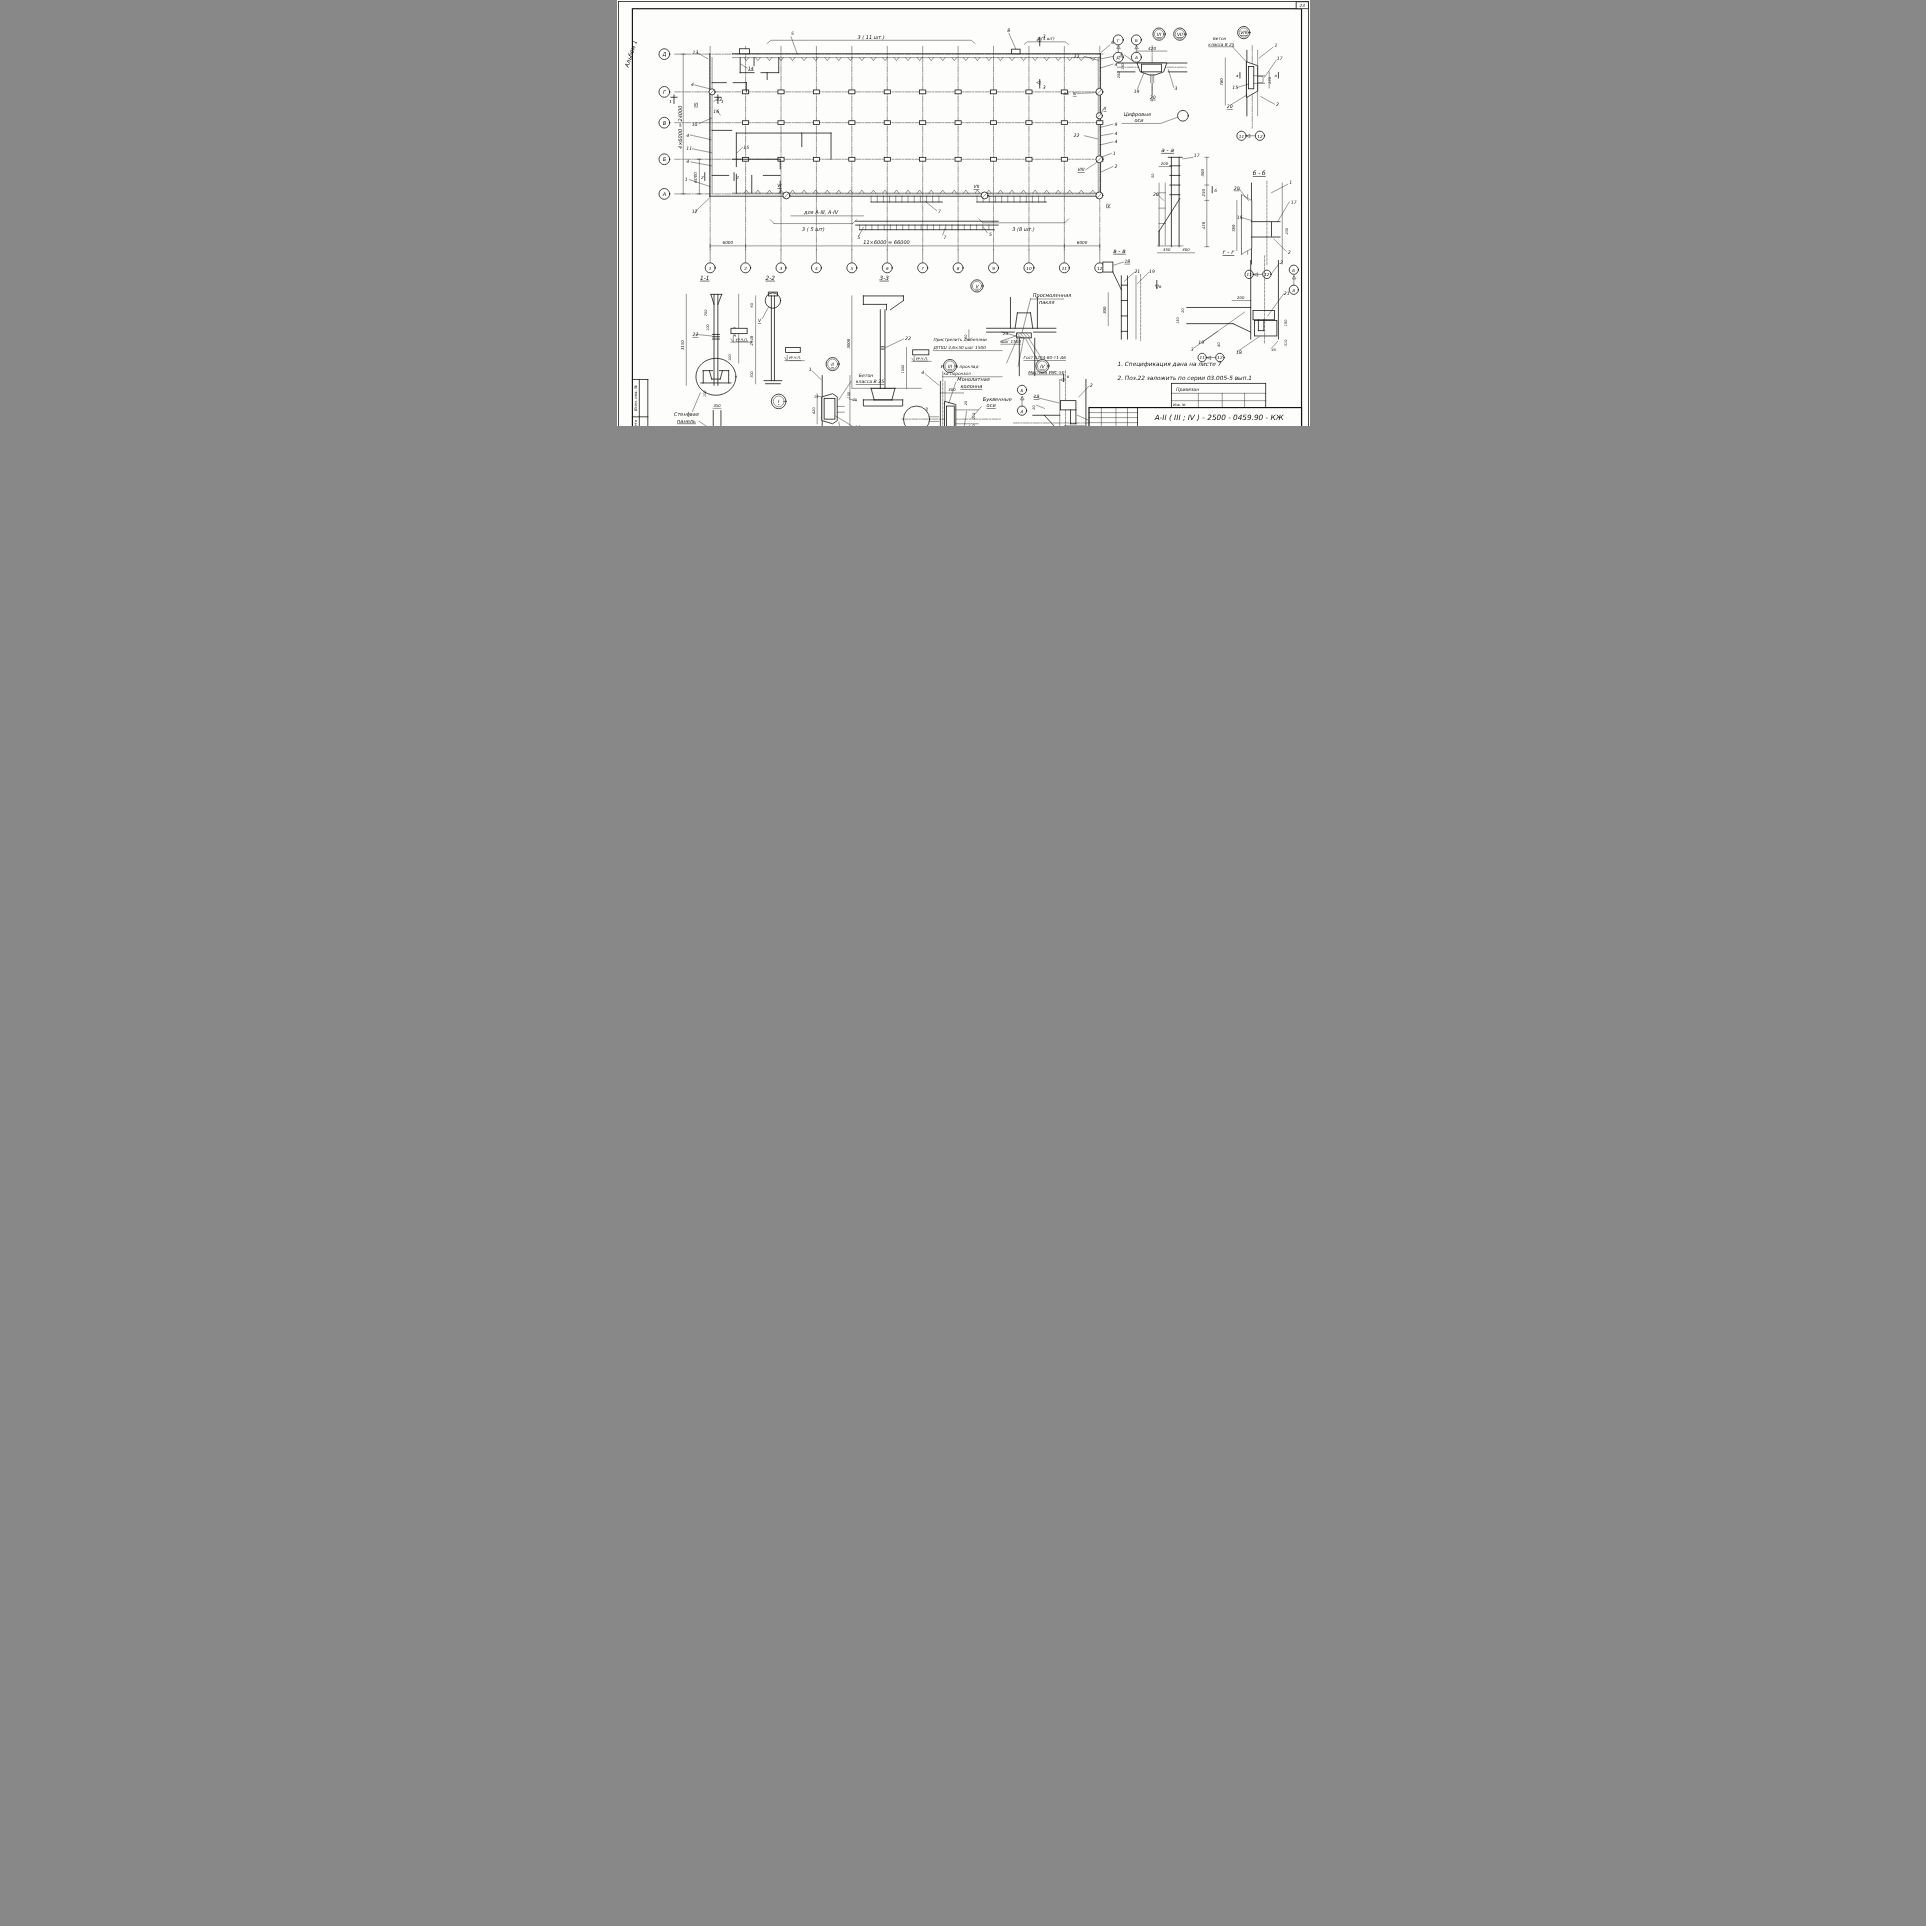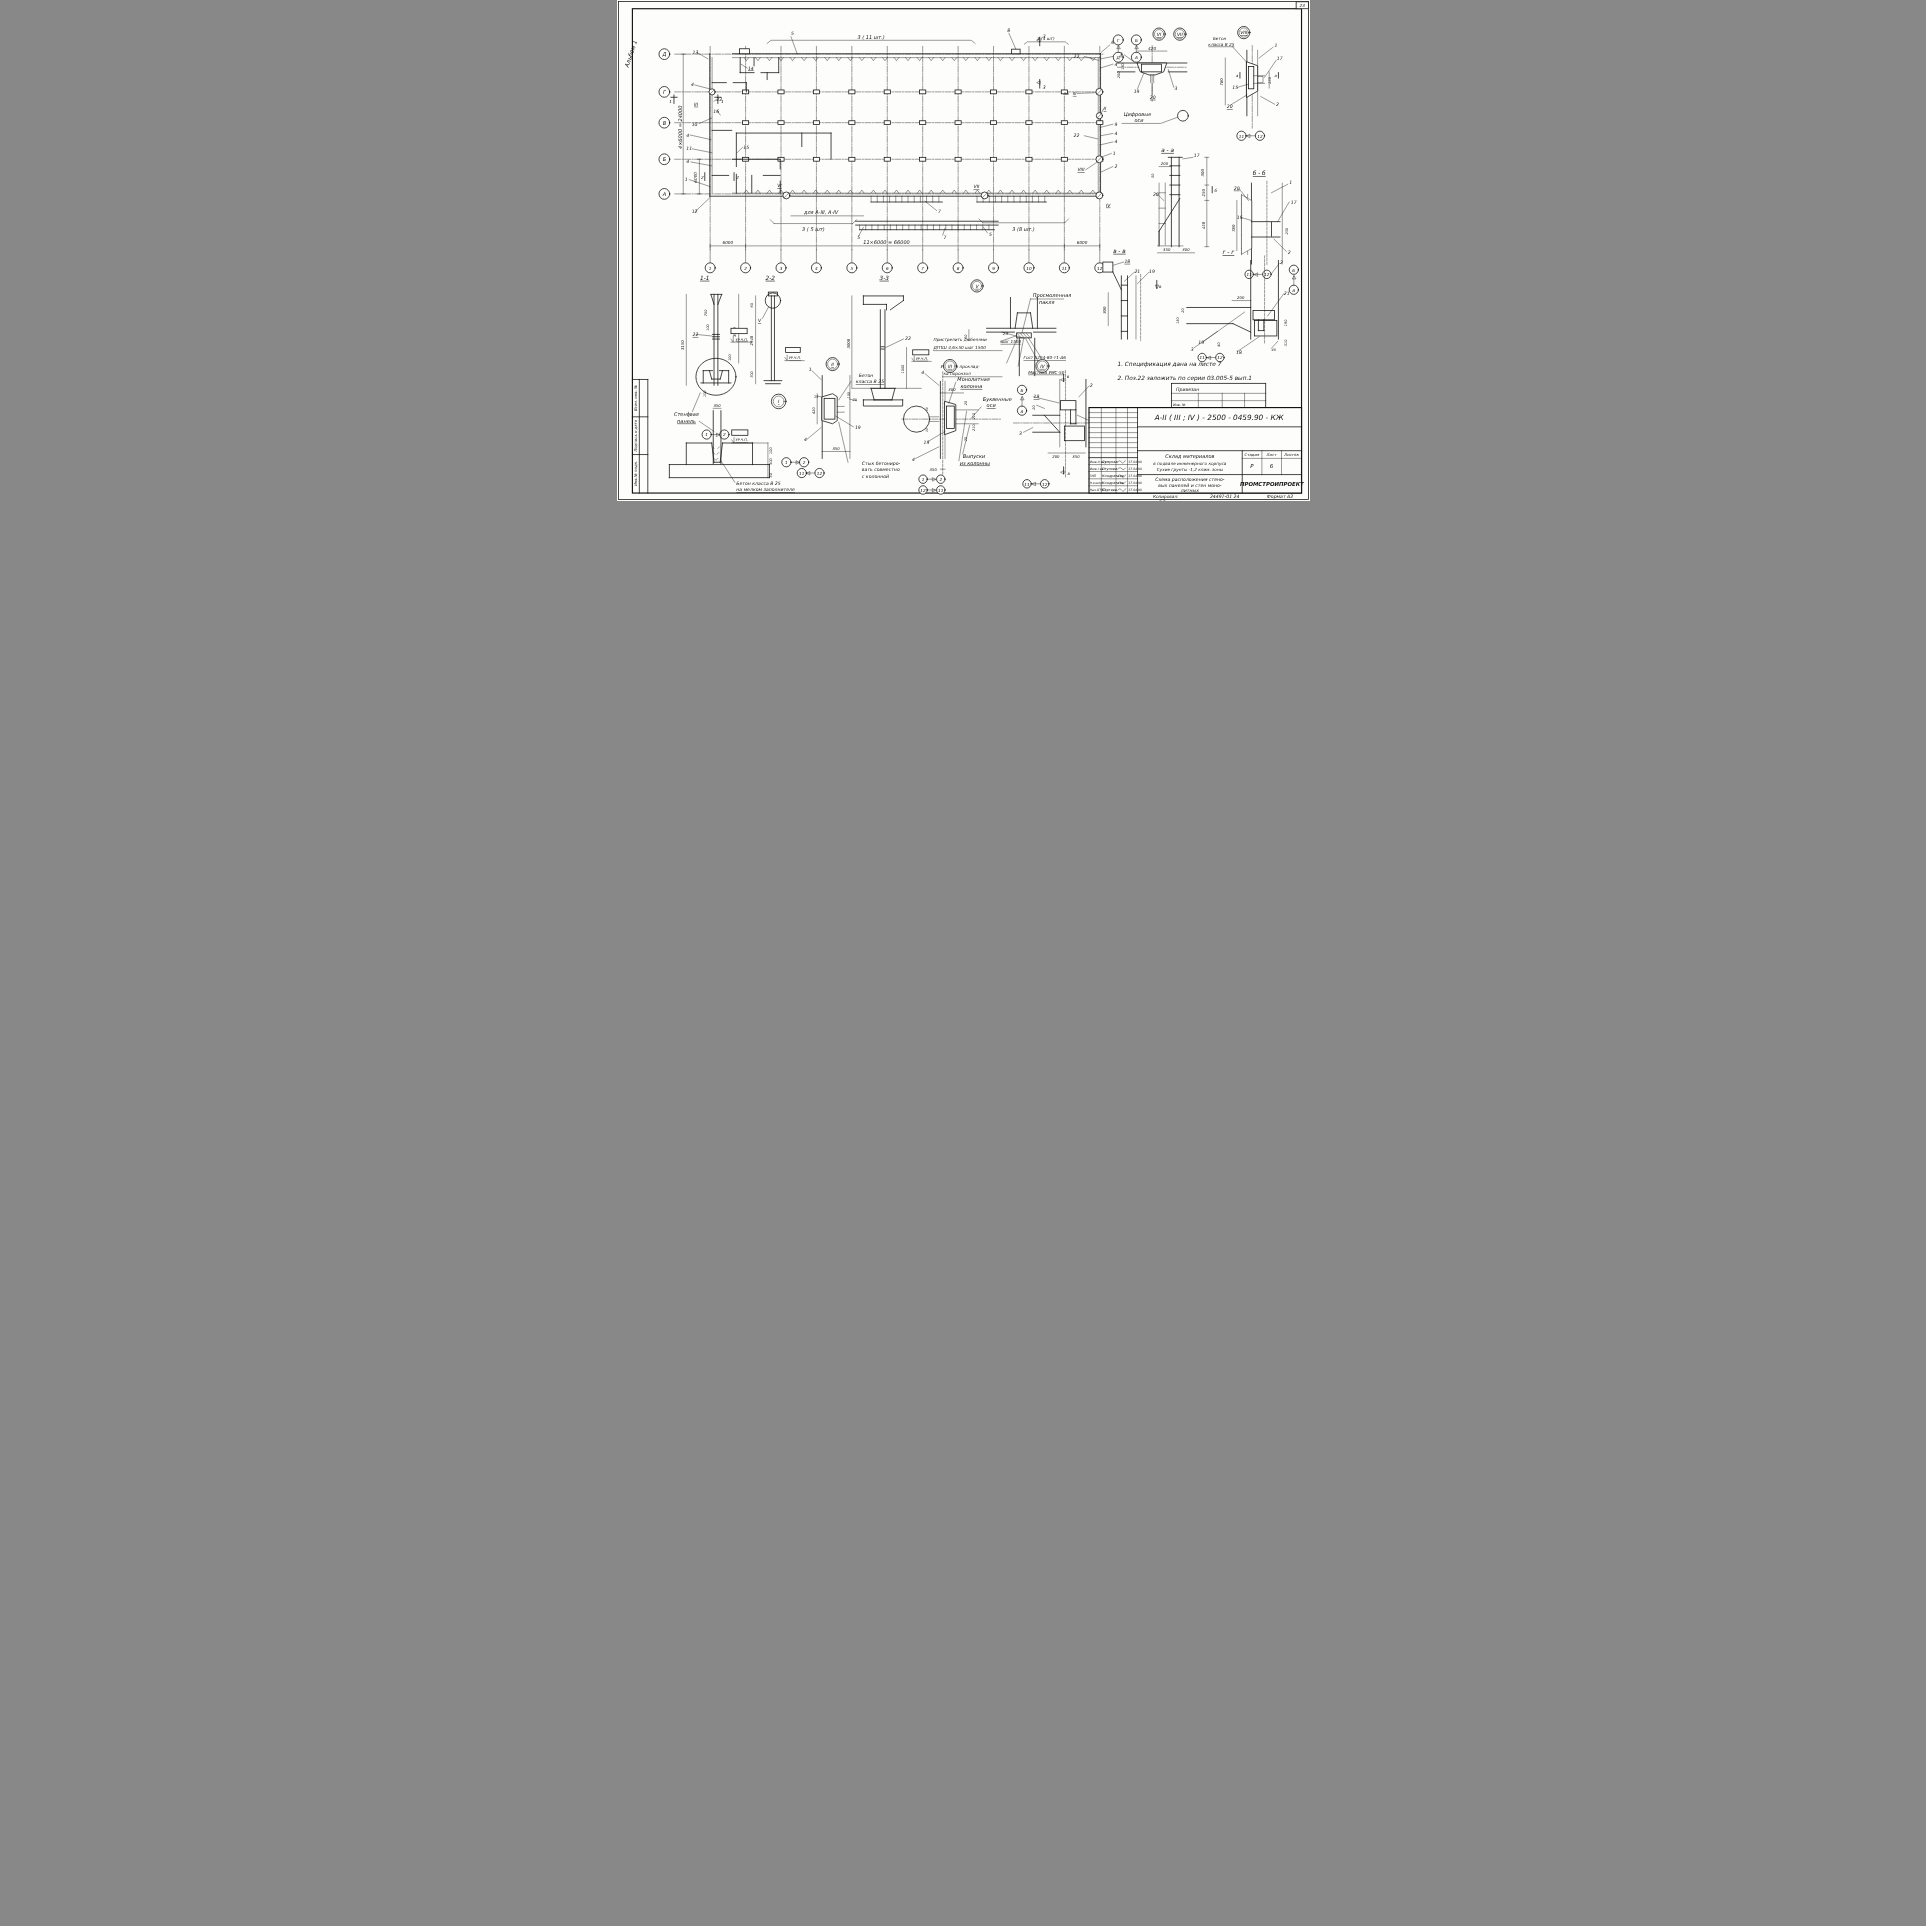--- a/index.html
+++ b/index.html
@@ -1,16 +1,16 @@
 <!DOCTYPE html>
 <html style="font-size:6.2px"><head>
 <meta charset="utf-8">
 <style>
   html,body{margin:0;padding:0;background:#888;}
-  #sheet-wrap{width:693px;height:501px;background:#fdfdfb;position:relative;margin:0 auto;}
+  #sheet-wrap{width:693px;height:426px;background:#fdfdfb;position:relative;margin:0 auto;}
   svg{display:block}
   svg text{font-family:"DejaVu Sans",sans-serif;font-style:italic;fill:#141414;font-size:12px}
   .c{text-anchor:middle}
   .s8{font-size:8px}.s9{font-size:9px}.s10{font-size:10px}.s11{font-size:11px}
   .s13{font-size:13px}.s14{font-size:14px}.s15{font-size:15px}.s19{font-size:19px}
   .b{font-weight:bold}
   .ul{text-decoration:underline}
   svg line,svg path,svg rect,svg circle,svg ellipse,svg polyline,svg polygon{stroke:#141414;fill:none;stroke-width:1.1;stroke-linecap:square}
   .w2{stroke-width:2}.w3{stroke-width:3}
   .fw{fill:#fdfdfb}

